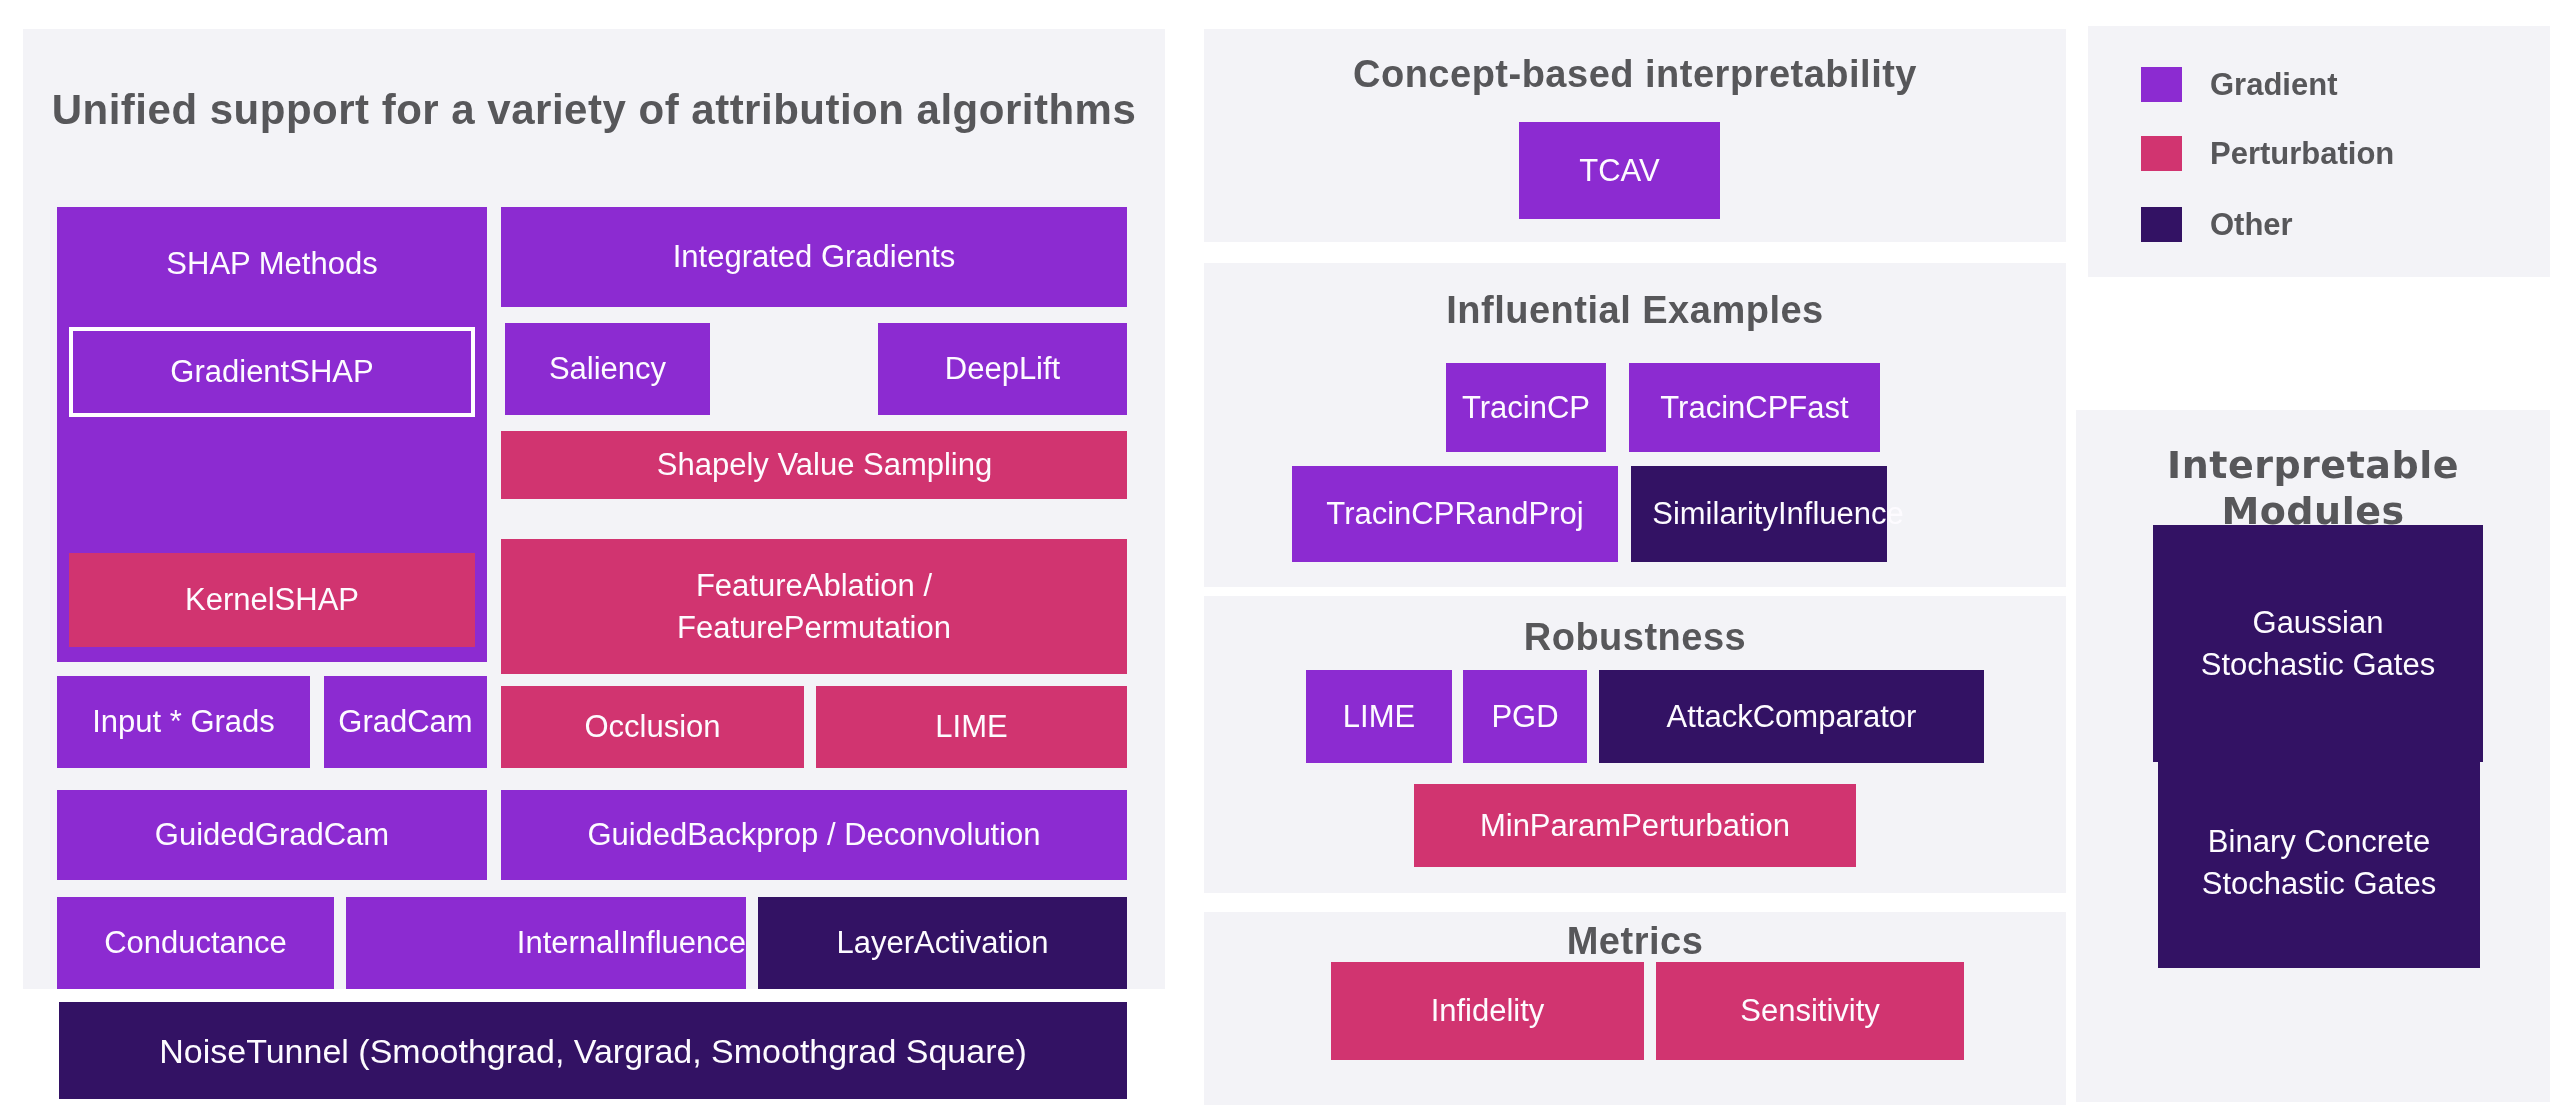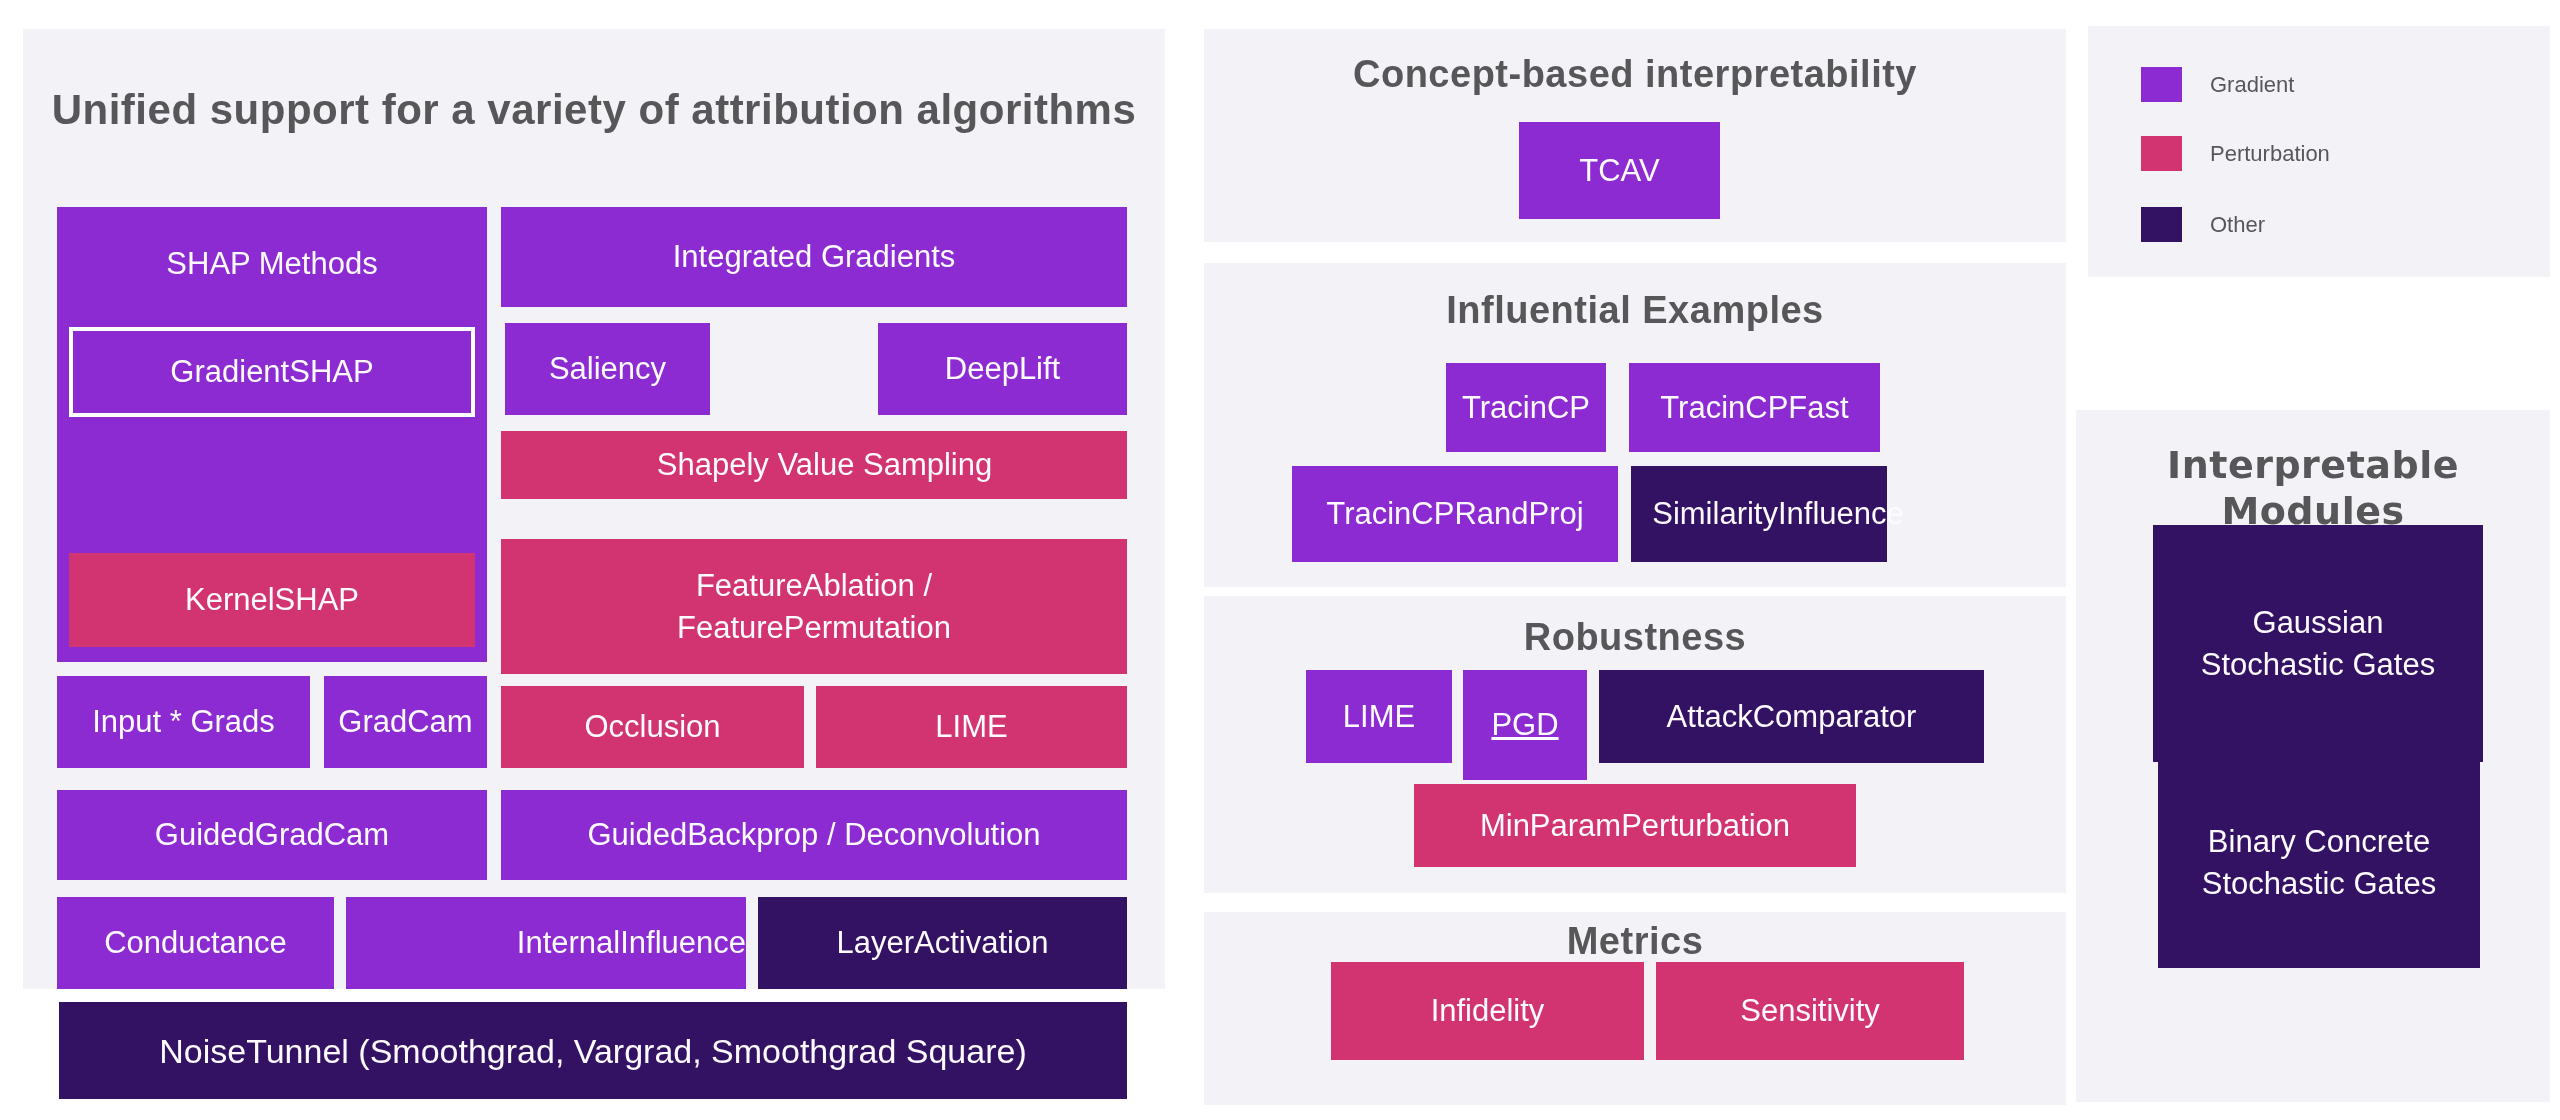--- a/index.html
+++ b/index.html
@@ -10,21 +10,21 @@
   .box{position:absolute;display:flex;align-items:center;justify-content:center;
        color:#fdfbff;text-align:center;font-weight:300;font-size:31px;line-height:42px;
        white-space:pre-line;box-sizing:border-box;}
   .box span{display:block;}
   [data-category="gradient"]{background:var(--gradient,#8c2bd1);}
   [data-category="perturbation"]{background:var(--perturbation,#d13470);}
   [data-category="other"]{background:var(--other,#331264);}
   .bordered{border:4px solid #ffffff;}
   .legend-row{position:absolute;display:flex;align-items:center;gap:28px;}
   .swatch{width:41px;height:35px;flex:0 0 auto;}
-  .legend-label{color:var(--heading,#57575a);font-size:22px;font-weight:400;}
+  .legend-label{color:var(--heading,#57575a);font-size:31px;font-weight:700;}
   .heavy{font-family:"DejaVu Sans",sans-serif;letter-spacing:0.5px;}
 </style>
 </head>
 <body>
 
 <div class="stage">
 
   <div class="panel" style="left:23px;top:29px;width:1142px;height:960px;">
 
     <div class="ptitle" style="top:57px;font-size:42px;line-height:48px;">Unified support for a variety of attribution algorithms</div>
@@ -112,21 +112,21 @@
     <div class="box" style="left:427px;top:203px;width:256px;height:96px;padding-left:38px;" data-category="other">
       <span>SimilarityInfluence</span>
     </div>
   </div>
 
   <div class="panel" style="left:1204px;top:596px;width:862px;height:297px;">
     <div class="ptitle" style="top:18px;">Robustness</div>
     <div class="box" style="left:102px;top:74px;width:146px;height:93px;" data-category="gradient">
       <span>LIME</span>
     </div>
-    <div class="box" style="left:259px;top:74px;width:124px;height:110px;text-decoration:underline;" data-category="gradient">
+    <div class="box" style="left:259px;top:74px;width:124px;height:93px;" data-category="gradient">
       <span>PGD</span>
     </div>
     <div class="box" style="left:395px;top:74px;width:385px;height:93px;" data-category="other">
       <span>AttackComparator</span>
     </div>
     <div class="box" style="left:210px;top:188px;width:442px;height:83px;" data-category="perturbation">
       <span>MinParamPerturbation</span>
     </div>
   </div>
 

